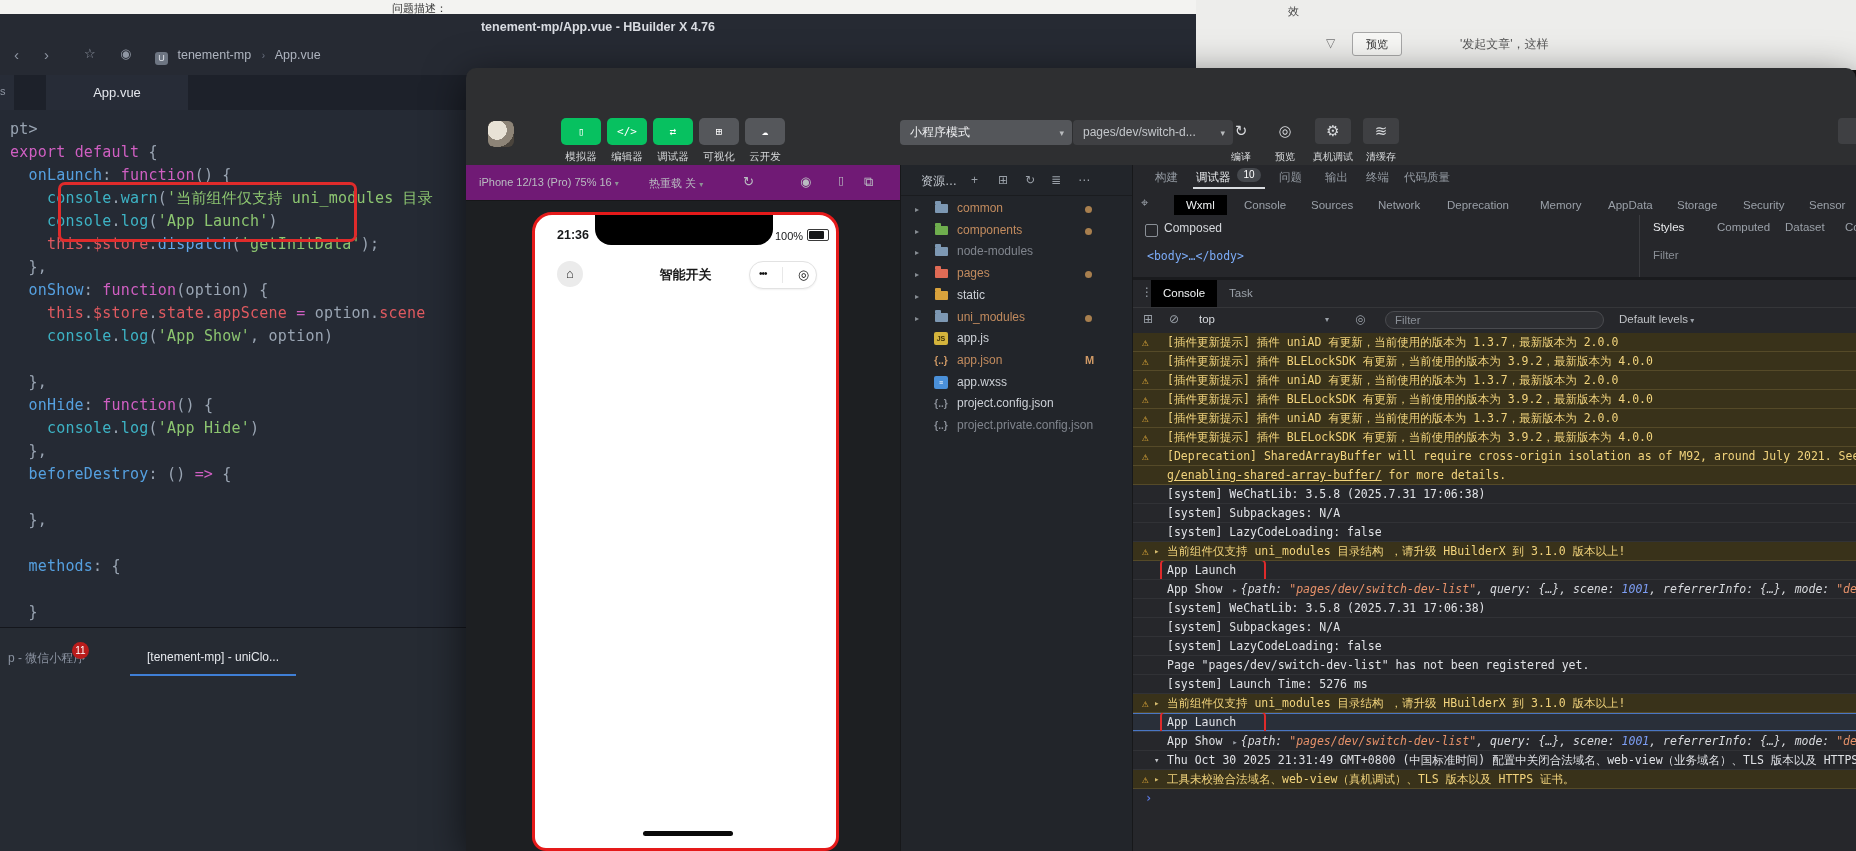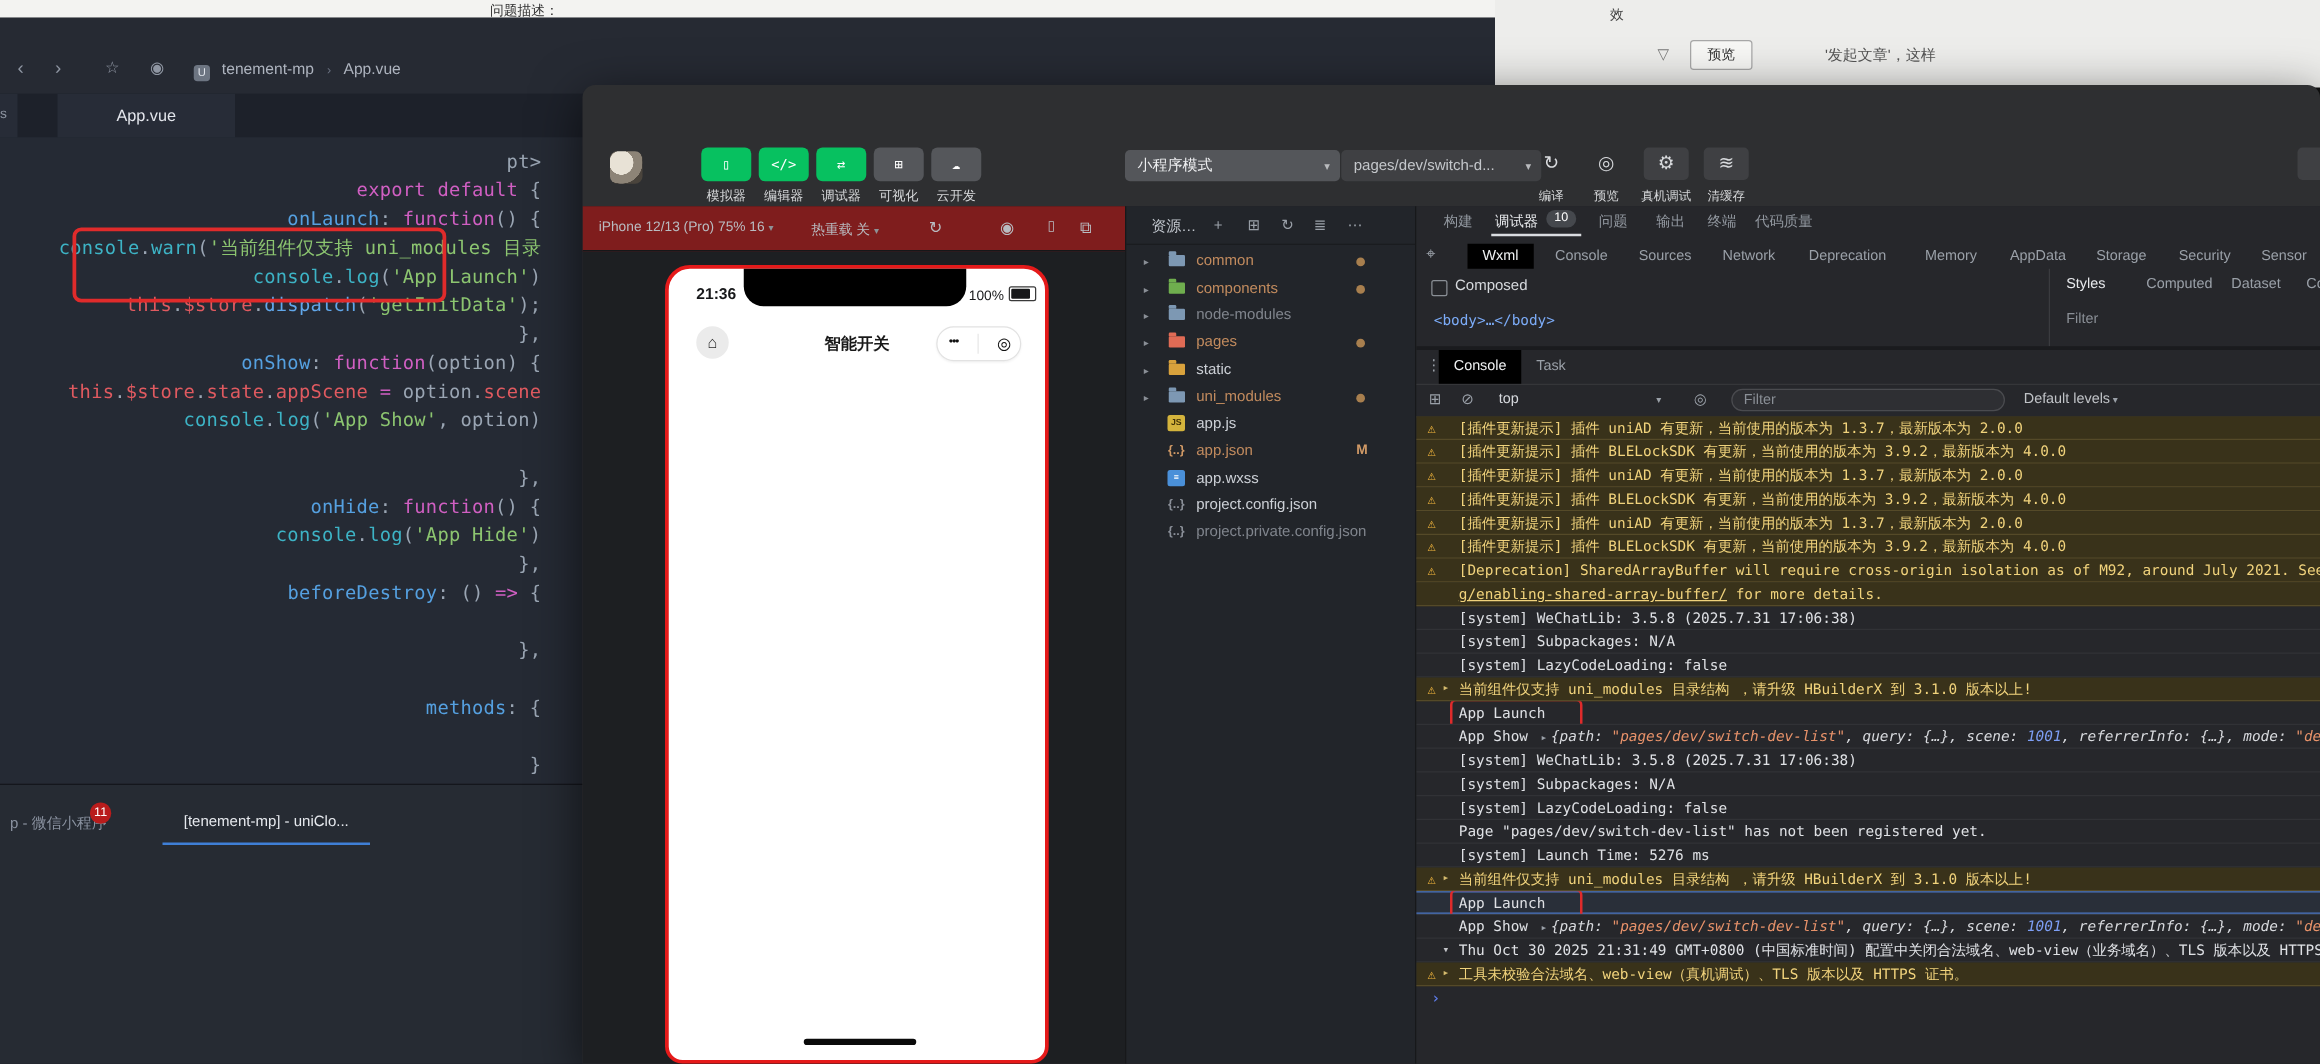--- a/index.html
+++ b/index.html
@@ -26,21 +26,21 @@
   #hb-crumb .sep{color:#6a7180;margin:0 7px;font-size:10px;}
   #hb-popup{position:absolute;left:645px;top:40px;font-size:11px;color:#c6cbd4;}
   #hb-tabs{position:absolute;left:0;top:61px;width:100%;height:35px;background:#1d212a;}
   #hb-tab-sliver{position:absolute;left:0;top:0;width:14px;height:35px;background:#272c37;color:#8f96a3;
     font-size:11px;line-height:33px;}
   #hb-tab{position:absolute;left:46px;top:0;width:142px;height:35px;background:#272c37;color:#e3e6ec;
     font-size:13px;text-align:center;line-height:35px;}
   #hb-editor{position:absolute;left:0;top:96px;width:100%;height:517px;background:#252a34;overflow:hidden;}
   #hb-code{position:absolute;left:10px;top:8px;font-family:"DejaVu Sans Mono",monospace;font-size:15px;
     letter-spacing:.2px;white-space:pre;}
-  .cl{height:23px;line-height:23px;text-align:right;}
+  .cl{height:23px;line-height:23px;}
   .tok-pl{color:#9aa5b3;} .tok-kw{color:#d05fc2;} .tok-prop{color:#55a0e0;} .tok-cy{color:#3db3c5;}
   .tok-str{color:#8cc570;} .tok-red{color:#e05a60;} .tok-blu{color:#61a7ea;}
   #hb-redbox{position:absolute;left:58px;top:168px;width:293px;height:54px;border:3px solid #e02b2b;border-radius:7px;}
   #hb-bottom{position:absolute;left:0;top:613px;width:100%;height:224px;background:#262b33;border-top:1px solid #14161c;}
   #hb-btabs{position:absolute;left:0;top:14px;width:100%;height:36px;}
   #hb-btab1{position:absolute;left:8px;top:8px;font-size:12px;color:#8a92a0;}
   #hb-badge{position:absolute;left:72px;top:0px;width:17px;height:17px;border-radius:9px;background:#b91c1c;
     color:#fff;font-size:10px;font-weight:normal;text-align:center;line-height:17px;}
   #hb-btab2{position:absolute;left:130px;top:8px;width:166px;text-align:center;font-size:12px;color:#e6e9ee;}
   #hb-btab2 .ul{position:absolute;left:0;right:0;bottom:-12px;height:2px;background:#3f7fd6;}
@@ -63,21 +63,21 @@
   #wx-dd1{left:434px;width:152px;background:#54565a;color:#edeef0;}
   #wx-dd2{left:607px;width:140px;background:#3f4043;color:#c4c7cb;}
   .abtn{position:absolute;top:8px;width:36px;height:26px;border-radius:4px;color:#d8dadd;font-size:15px;
     text-align:center;line-height:26px;}
   .abtn.boxed{background:#3f4043;}
   .albl{position:absolute;top:40px;font-size:10px;color:#d6d8da;text-align:center;width:56px;}
   #wx-partial{position:absolute;left:1372px;top:8px;width:26px;height:26px;background:#3f4043;border-radius:4px;}
   #wx-content{position:absolute;left:0;top:97px;width:100%;height:686px;}
   
   #sim{position:absolute;left:0;top:0;width:434px;height:686px;background:#1d1f22;}
-  #sim-bar{position:absolute;left:0;top:0;width:100%;height:35px;background:#7f1d1d;border-bottom:1px solid #161719;
+  #sim-bar{position:absolute;left:0;top:0;width:100%;height:35px;background:#701a75;border-bottom:1px solid #161719;
     color:#b9bcc1;font-size:11px;}
   #sim-bar .dd{position:absolute;top:11px;}
   #sim-bar .caret{font-size:8px;color:#8e9296;}
   #sim-bar .ic{position:absolute;top:9px;font-size:13px;color:#b9bcc1;}
   #phone{position:absolute;left:66px;top:47px;width:307px;height:639px;background:#fff;
     border:3px solid #e51a1a;border-radius:20px 20px 14px 14px;box-sizing:border-box;overflow:hidden;}
   #ph-time{position:absolute;left:22px;top:13px;font-size:12.5px;font-weight:bold;color:#17181a;}
   #notch{position:absolute;left:60px;top:-2px;width:178px;height:32px;background:#000;border-radius:0 0 16px 16px;}
   #ph-batt{position:absolute;left:240px;top:14px;font-size:11px;color:#17181a;}
   #ph-batt .body{display:inline-block;width:20px;height:10px;border:1px solid #3a3a3a;border-radius:2px;
@@ -166,20 +166,21 @@
   <span class="t">问题描述：</span>
 </div>
 <div id="bg-right" class="abs">
   <span class="char">效</span>
   <span class="dd">▽</span>
   <span class="btn">预览</span>
   <span class="phrase">'发起文章'，这样</span>
 </div>
 
 <div id="hb" class="abs">
+  <div id="hb-title">tenement-mp/App.vue - HBuilder X 4.76</div>
   <div id="hb-toolbar">
     <span class="ic" style="left:14px">‹</span>
     <span class="ic" style="left:44px">›</span>
     <span class="ic" style="left:84px;font-size:13px">☆</span>
     <span class="ic" style="left:120px;font-size:13px">◉</span>
     <span id="hb-crumb">
       <span class="pic">U</span>
       <span>tenement-mp</span>
       <span class="sep">›</span>
       <span>App.vue</span>

